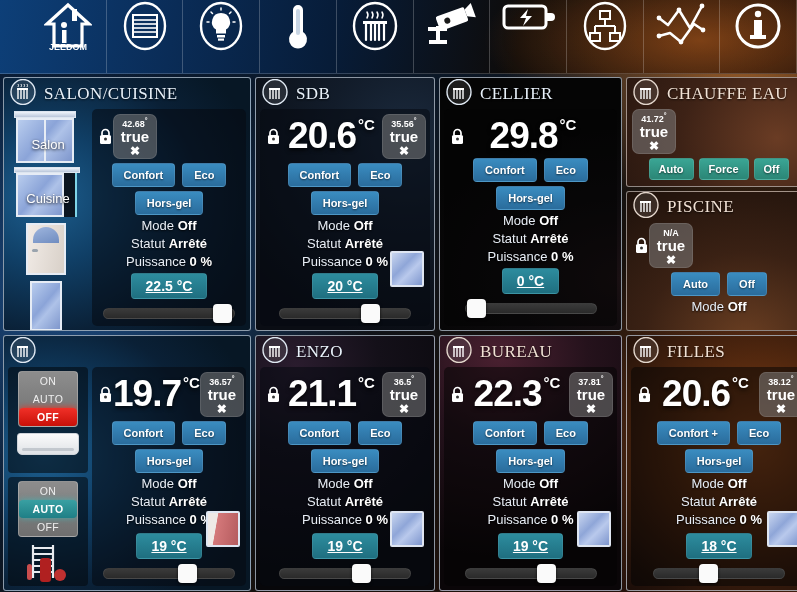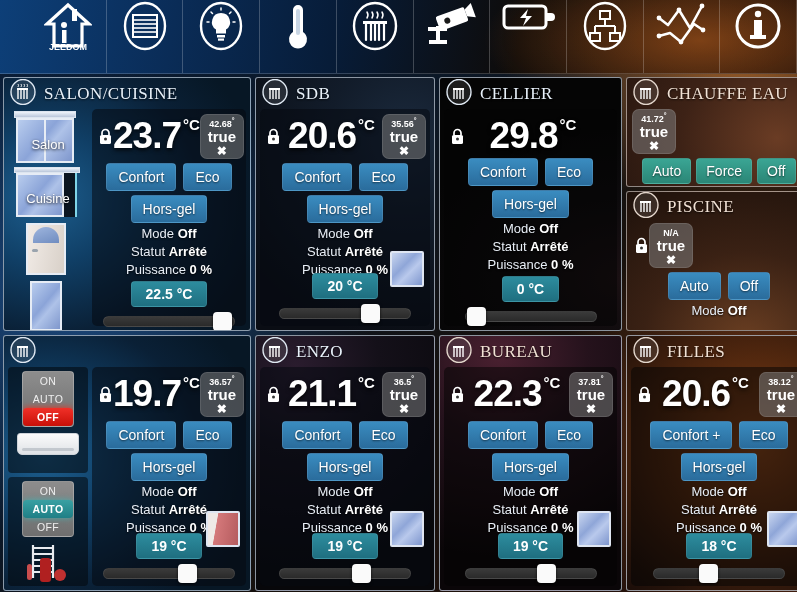--- a/index.html
+++ b/index.html
@@ -82,21 +82,21 @@
   
   .winstack { flex: 1 1 auto; position: relative; width: 100%; }
   .winlabel {
     position: absolute; left: 0; width: 100%; text-align: center;
     color: #fff; font-size: 13px; text-shadow: 0 1px 3px rgba(0,0,0,.95);
     z-index: 4; pointer-events: none;
   }
 
   
   .tswitch {
-    width: 52px; border-radius: 4px; overflow: hidden;
+    width: 60px; border-radius: 4px; overflow: hidden;
     background: linear-gradient(180deg,#8d8d8d,#6f6f6f);
     border: 1px solid rgba(255,255,255,.25);
     display: flex; flex-direction: column;
   }
   .tswitch div {
     text-align: center; font-size: 10.5px; color: #efefef;
     padding: 3px 0; letter-spacing: .4px;
   }
   .tswitch div.on-red {
     background: linear-gradient(180deg,#f03028,#c81008);
@@ -138,36 +138,37 @@
     line-height: 1.05;
   }
   .badge .bv { font-size: 9px; font-weight: bold; }
   .badge .bv sup { font-size: 7px; }
   .badge .bt { font-size: 15px; font-weight: bold; }
   .badge .bx { font-size: 12px; font-weight: bold; line-height: 1; }
 
   .btn-row { display: flex; gap: 7px; justify-content: center; margin-top: 4px; flex-wrap: wrap; }
   .mbtn {
     background: linear-gradient(180deg,#3a8cc0,#2a6c9c);
-    color: #fff; font-size: 14px; font-weight: normal;
+    color: #fff; font-size: 11px; font-weight: bold;
     padding: 5px 11px; border-radius: 4px;
     border: 1px solid rgba(255,255,255,.10);
     text-shadow: 0 1px 2px rgba(0,0,0,.6); white-space: nowrap;
   }
   .mbtn.teal { background: linear-gradient(180deg,#3aa594,#2b8676); }
   .info-line {
     font-size: 13px; color: #e8eef6; margin-top: 3px;
     text-shadow: 0 1px 2px rgba(0,0,0,.85);
   }
   .info-line b { color: #fff; }
   .setpoint {
     margin-top: 4px; background: linear-gradient(180deg,#2d8c9e,#1f6f80);
     color: #fff; font-weight: bold; font-size: 14px;
     padding: 4px 14px; border-radius: 4px;
     border: 1px solid rgba(255,255,255,.08);
+    text-decoration: underline;
   }
   .slider-wrap { margin-top: 5px; width: 132px; position: relative; height: 18px; }
   .slider-track {
     position: absolute; left: 0; top: 4px; width: 100%; height: 11px;
     background: linear-gradient(180deg,#3a3a3a,#2a2a2a);
     border-radius: 6px; border: 1px solid rgba(255,255,255,.08);
   }
   .slider-thumb {
     position: absolute; top: 0; width: 19px; height: 19px;
     background: #fafafa; border-radius: 4px;
@@ -403,21 +404,20 @@
 
         <div class="main-col">
           <div class="temp-row">
             <span class="lock">
               <svg width="15" height="17" viewBox="0 0 15 17">
                   <path d="M4 7 V5 a3.5 3.5 0 0 1 7 0 V7" fill="none" stroke="#fff" stroke-width="1.7"></path>
                   <rect x="2" y="7" width="11" height="9" rx="1.6" fill="#fff"></rect>
                   <circle cx="7.5" cy="11" r="1.5" fill="#333"></circle>
                 </svg>
             </span>
-            <span class="big-temp"><span>23.7</span><span class="unit">°C</span></span>
             <span class="badge">
               <div class="bv"><span>42.68</span><sup>°</sup></div>
               <div class="bt">true</div>
               <div class="bx">✖</div>
             </span>
           </div>
           <div class="btn-row">
             <span class="mbtn">Confort</span>
             <span class="mbtn">Eco</span>
           </div>

